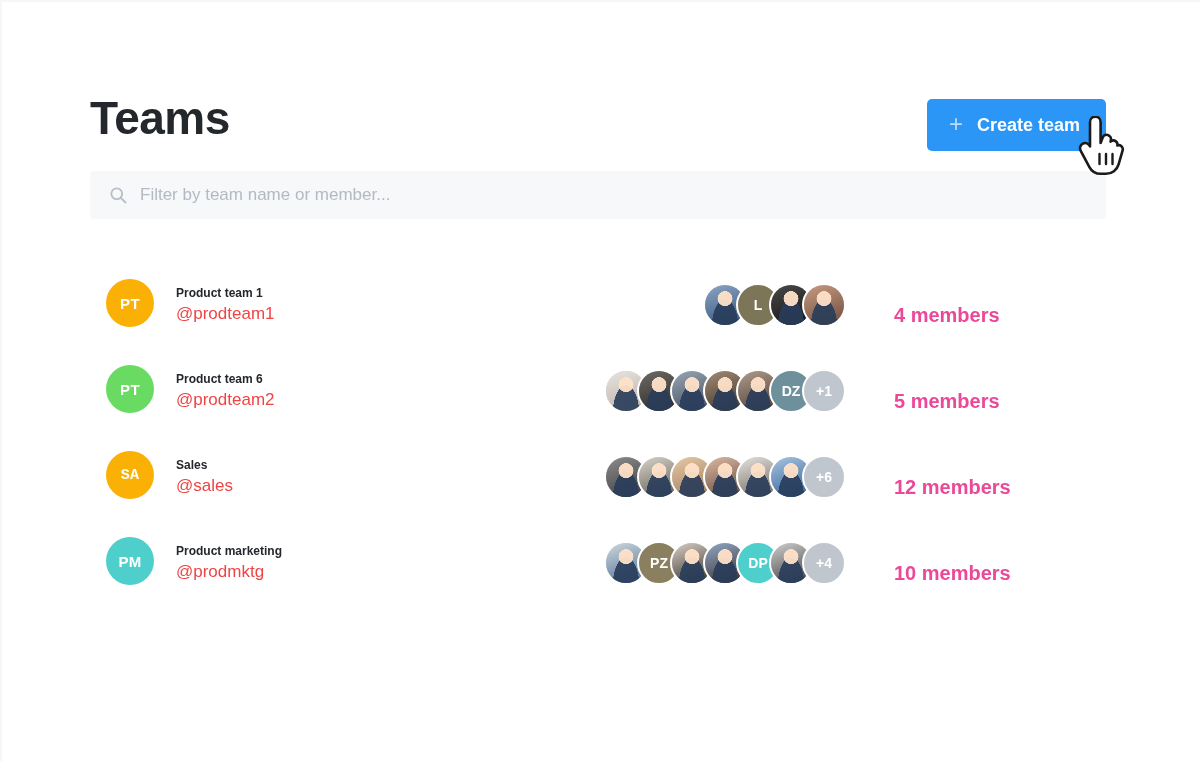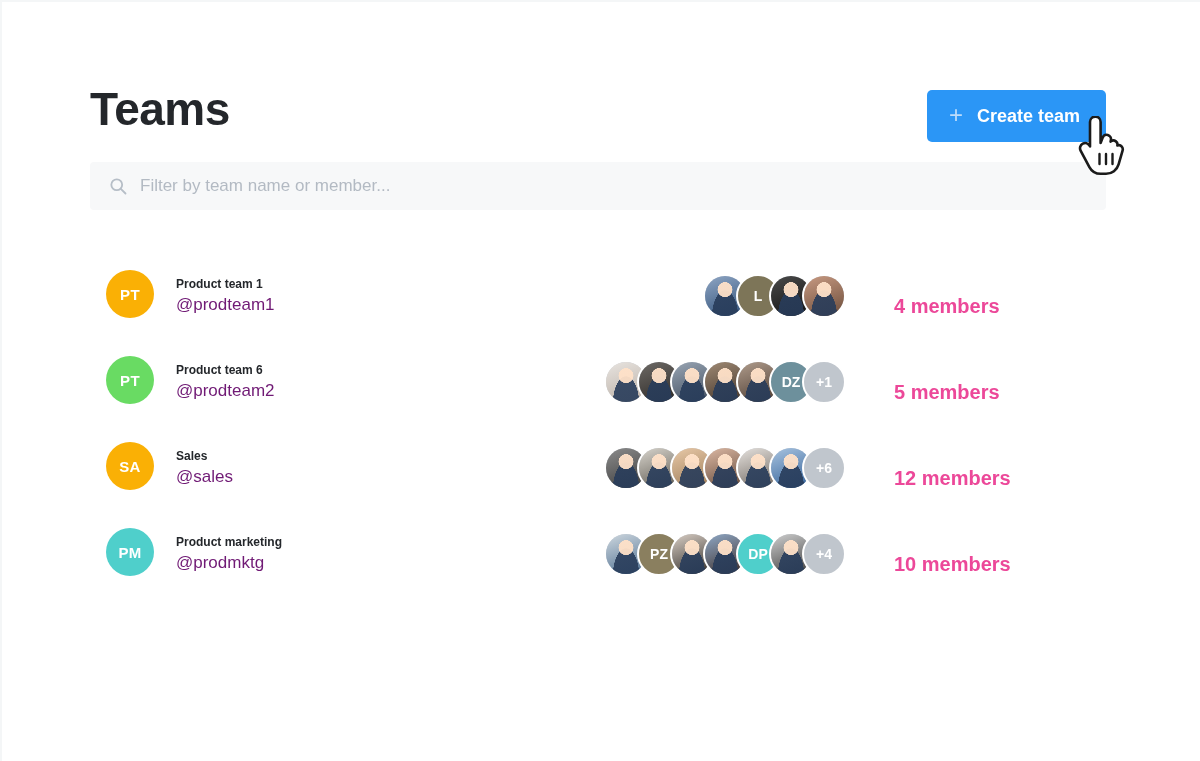--- a/index.html
+++ b/index.html
@@ -21,21 +21,21 @@
     position: absolute;
     inset: 0;
     background: #ffffff;
     border-top: 2px solid #f4f6f7;
     border-left: 2px solid #f4f6f7;
   }
 
   .content {
     position: absolute;
     left: 88px;
-    top: 0;
+    top: 9px;
     width: 1016px;
   }
 
   
   .header {
     position: relative;
     height: 160px;
   }
 
   .page-title {
@@ -153,21 +153,21 @@
     width: 470px;
   }
   .team-name {
     font-size: 12px;
     font-weight: bold;
     color: #24272b;
     line-height: 1.25;
   }
   .team-handle {
     font-size: 17px;
-    color: #701a75;
+    color: #ef4444;
     line-height: 1.45;
     margin-top: 1px;
   }
 
   
   .member-stack {
     flex: 0 0 auto;
     display: flex;
     align-items: center;
     height: 44px;
@@ -266,21 +266,21 @@
             <div class="member-avatar photo" style="--c1: #6e6a66; --c2: #2a2724;"></div>
             <div class="member-avatar photo" style="--c1: #9aa6b4; --c2: #3d4a5c;"></div>
             <div class="member-avatar photo" style="--c1: #a08a74; --c2: #3f3228;"></div>
             <div class="member-avatar photo" style="--c1: #b09c8c; --c2: #4a3a30;"></div>
             <div class="member-avatar" style="background: rgb(109, 144, 156);">DZ</div>
             <div class="member-avatar overflow">+1</div>
           </div>
           <div class="member-count">5 members</div>
         </div>
         <div class="team-row">
-          <div class="team-avatar" style="background: rgb(250, 176, 5);">SA</div>
+          <div class="team-avatar" style="background: rgb(250, 176, 5); font-family: Liberation Mono, monospace;">SA</div>
           <div class="team-info">
             <div class="team-name">Sales</div>
             <div class="team-handle">@sales</div>
           </div>
           <div class="member-stack">
             <div class="member-avatar photo" style="--c1: #8c8c8c; --c2: #3b3b3b;"></div>
             <div class="member-avatar photo" style="--c1: #d8d4cc; --c2: #5b574f;"></div>
             <div class="member-avatar photo" style="--c1: #e8c9a8; --c2: #9b7a56;"></div>
             <div class="member-avatar photo" style="--c1: #ddb9a4; --c2: #5d4436;"></div>
             <div class="member-avatar photo" style="--c1: #e6e2de; --c2: #6b635c;"></div>

